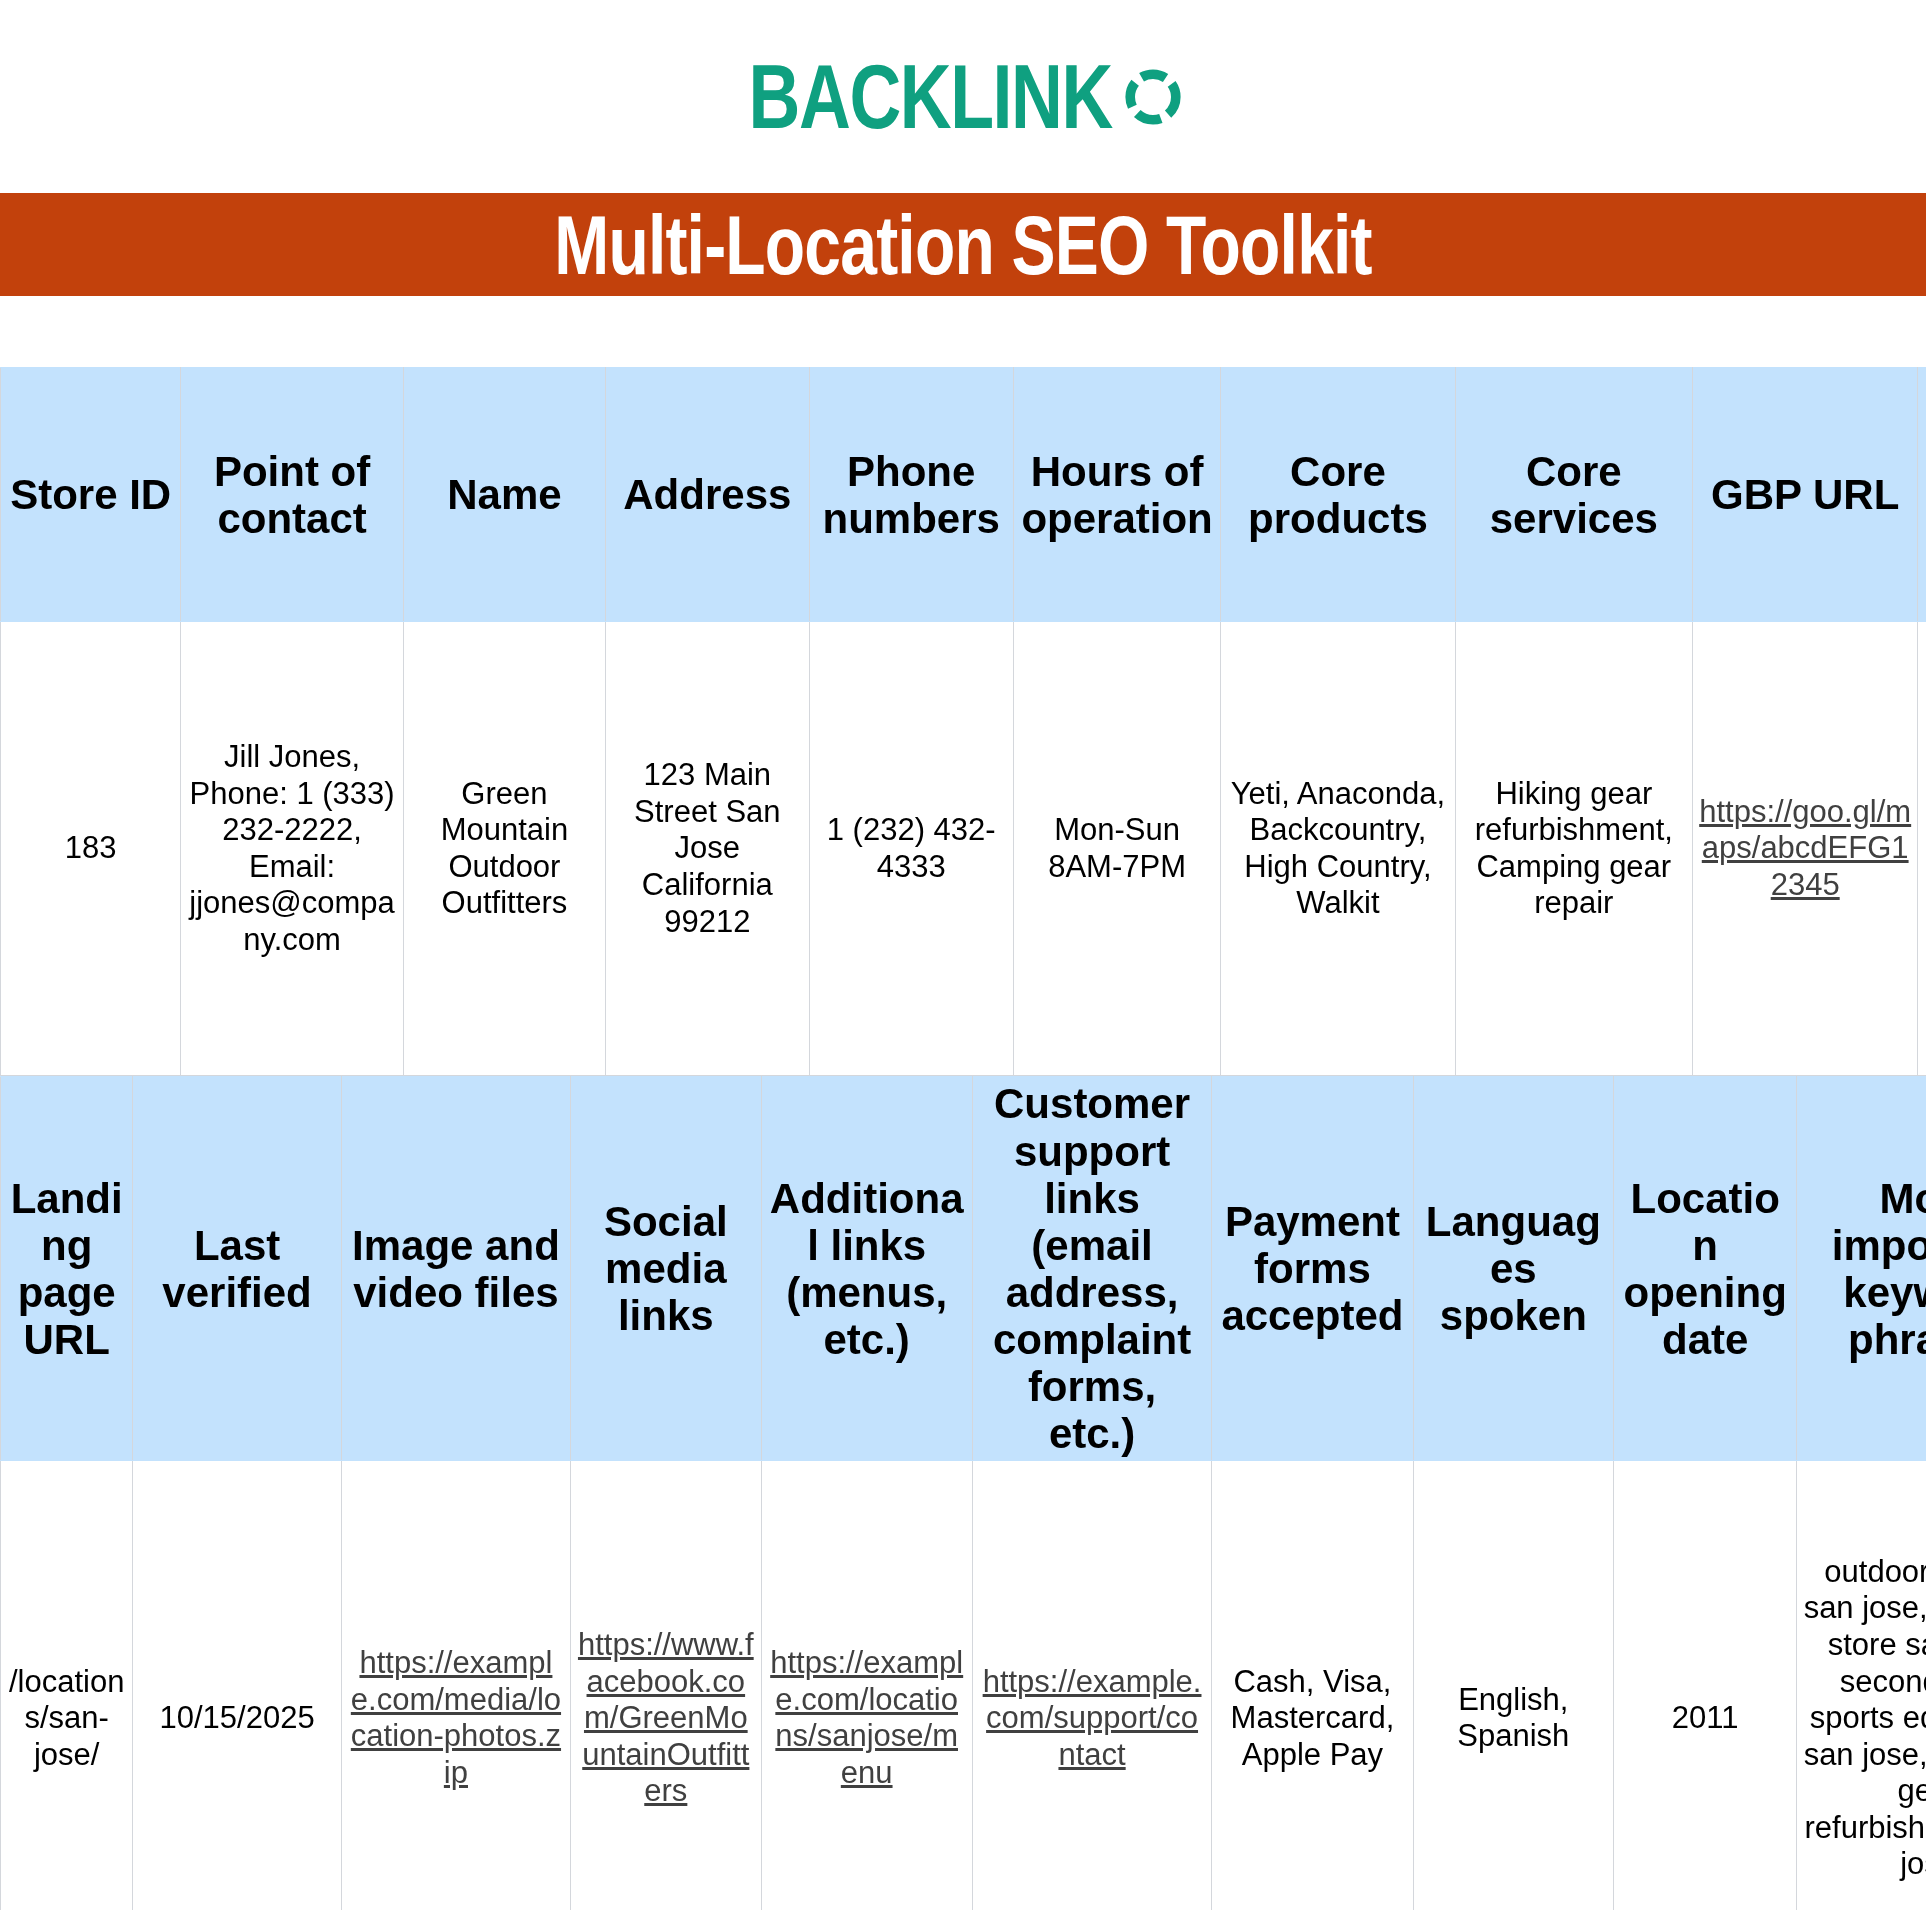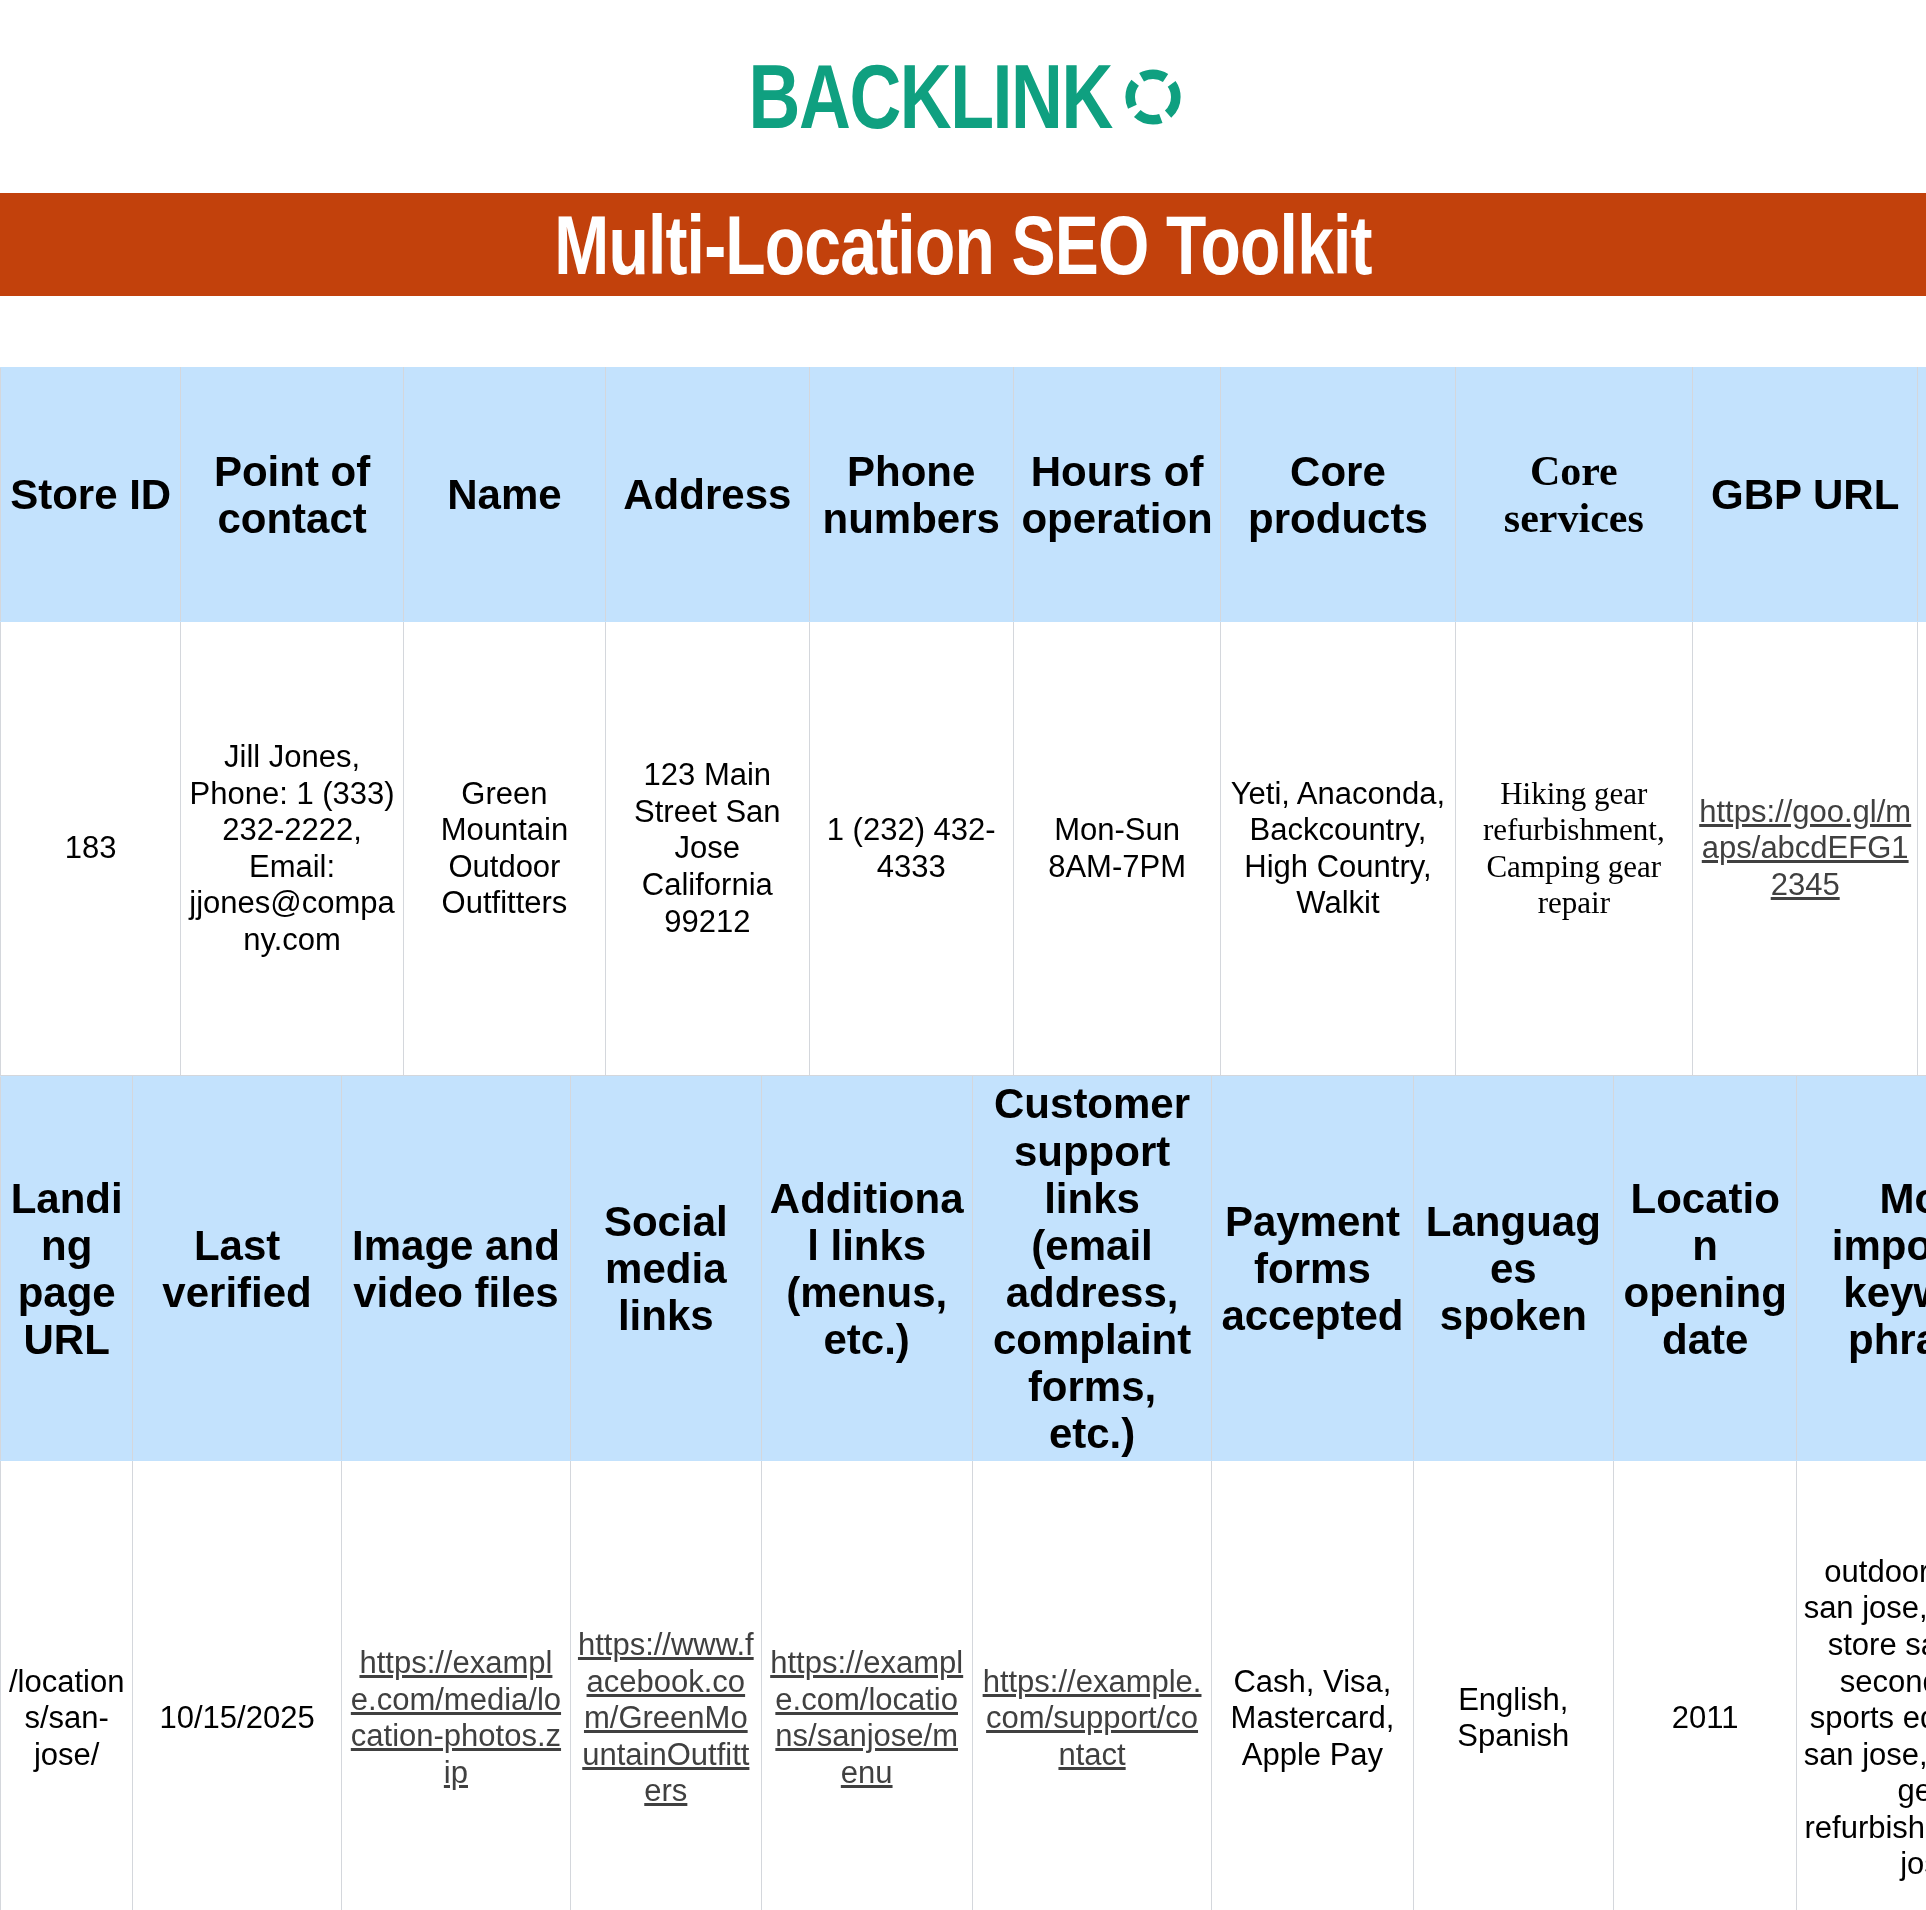--- a/index.html
+++ b/index.html
@@ -121,21 +121,21 @@
   .faded-head { color: #9aa4b0; }
 
   
   .t1 .c0  { width: 167px; }
   .t1 .c1  { width: 209px; }
   .t1 .c2  { width: 189px; margin-left: 29px; }
   .t1 .c3  { width: 190px; }
   .t1 .c4  { width: 191px; }
   .t1 .c5  { width: 194px; }
   .t1 .c6  { width: 221px; }
-  .t1 .c7  { width: 224px; font-family: Liberation Serif, serif; }
+  .t1 .c7  { width: 224px; }
   .t1 .c8  { width: 212px; }
   .t1 .c9  { width: 129px; }
 
   
   .t2 .d0 { width: 119px; }
   .t2 .d1 { width: 195px; }
   .t2 .d2 { width: 216px; }
   .t2 .d3 { width: 177px; }
   .t2 .d4 { width: 198px; }
   .t2 .d5 { width: 226px; }

